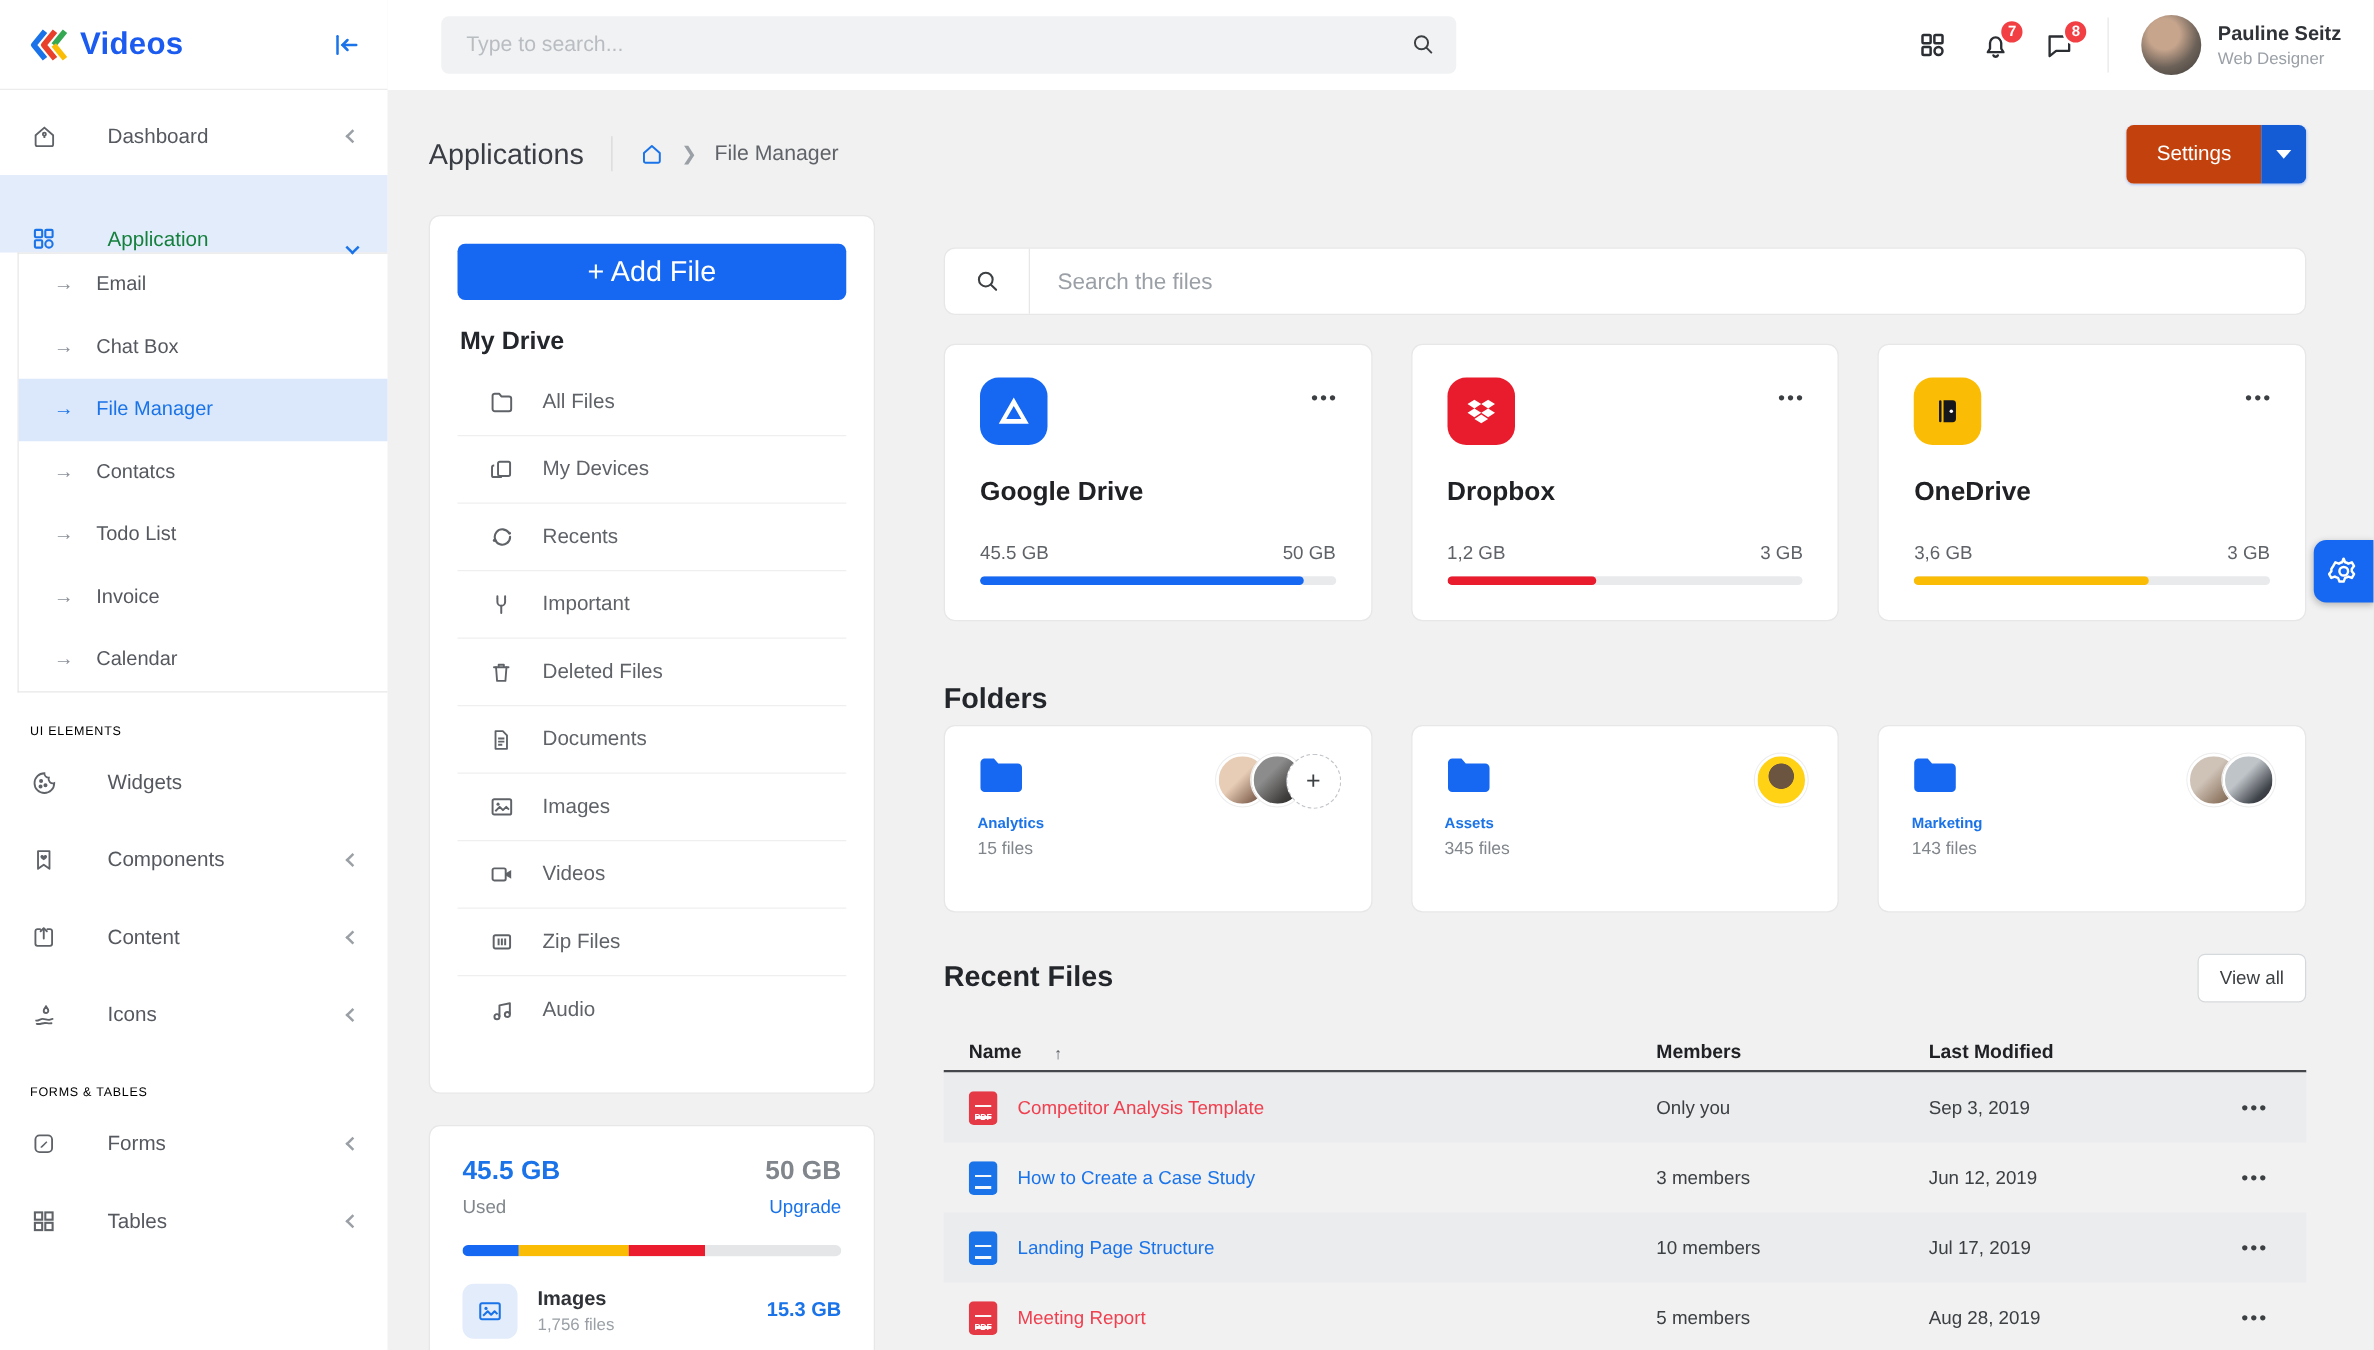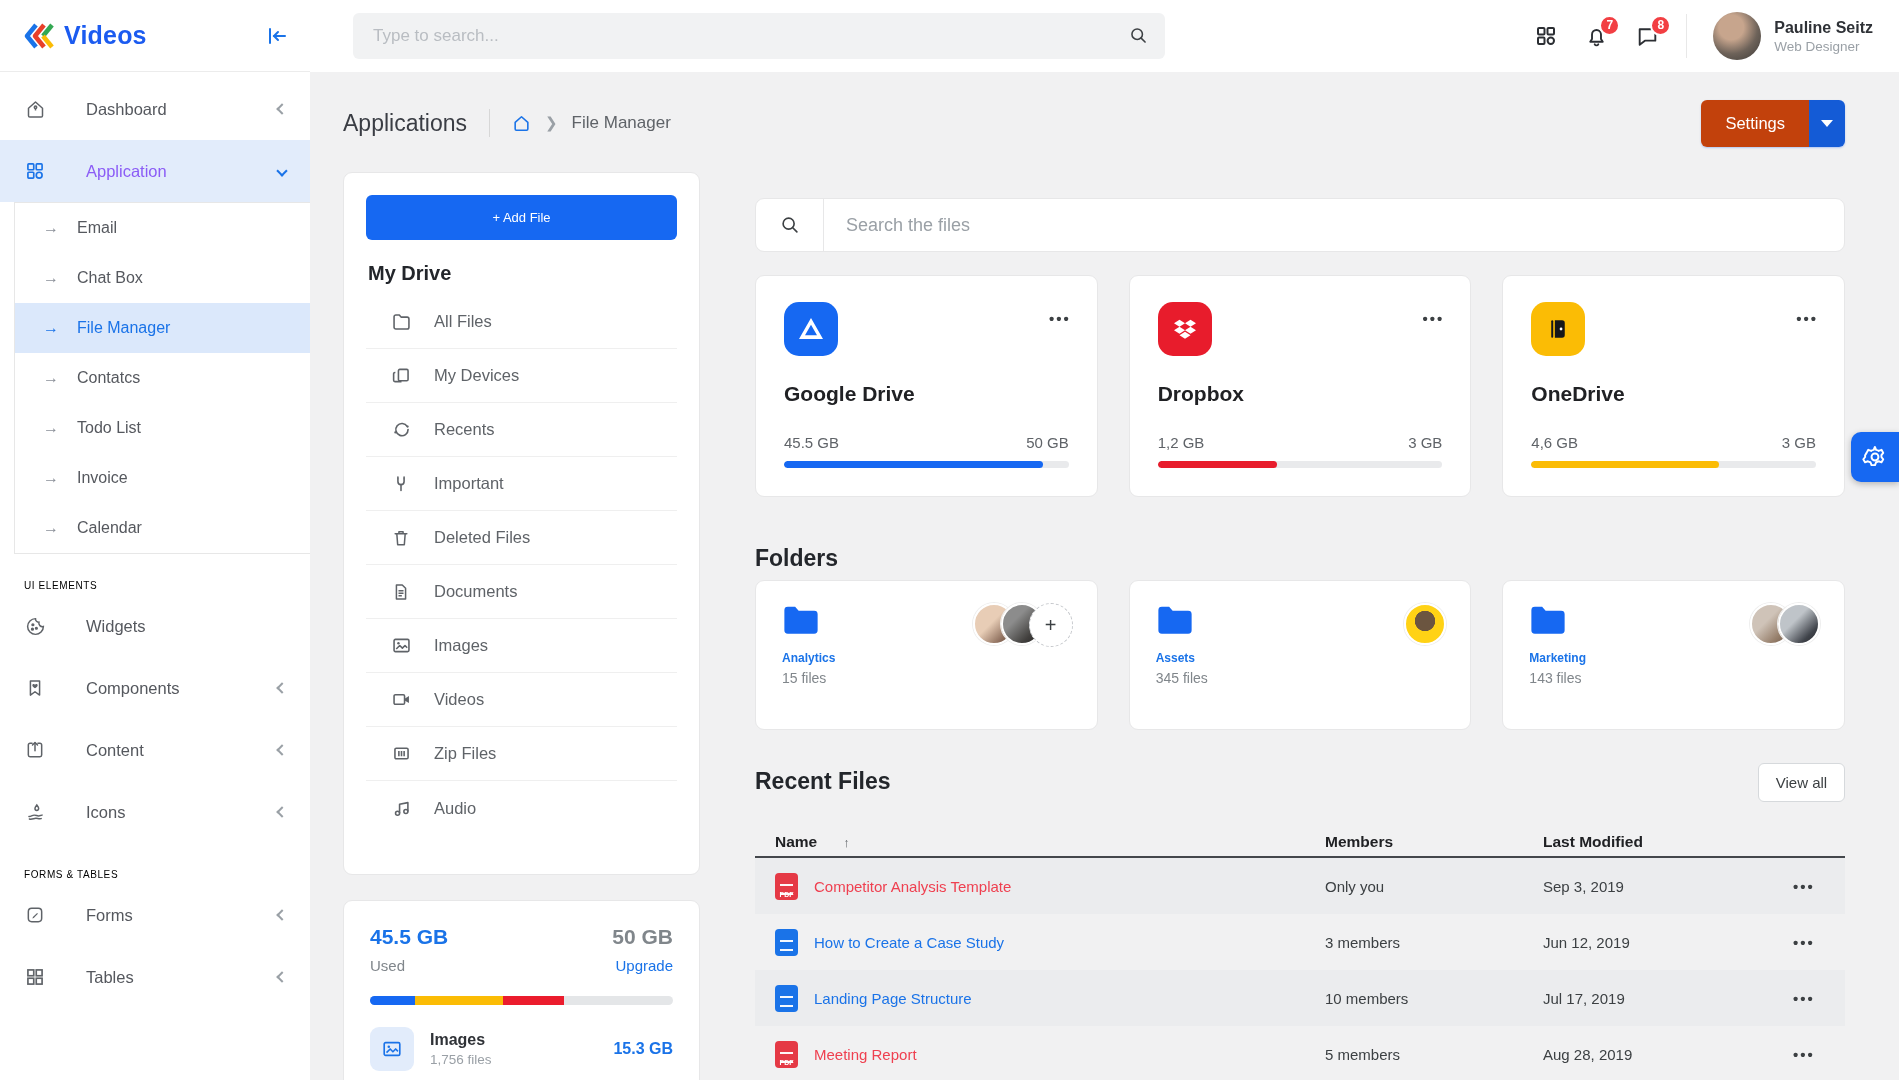--- a/index.html
+++ b/index.html
@@ -10,21 +10,21 @@
   
   .sidebar{position:absolute;left:0;top:0;width:310px;height:1080px;background:#fff;z-index:5;}
   .side-head{height:72px;display:flex;align-items:center;padding:0 22px 0 24px;border-bottom:1px solid #ececec;}
   .logo{display:flex;align-items:center;gap:10px;flex:1;}
   .logo-text{font-size:25px;font-weight:bold;color:#1b5bf0;letter-spacing:.2px;}
   .collapse-btn{color:#1a73e8;cursor:pointer;display:flex;align-items:center;}
   .side-nav{padding-top:6px;}
   .mi{height:62px;display:flex;align-items:center;padding:0 24px;color:#55585e;font-size:16.5px;cursor:pointer;}
   .mi .mi-ic{width:22px;height:22px;margin-right:20px;display:flex;align-items:center;justify-content:center;color:#5f6368;}
   .mi .mi-label{flex:1;margin-left:20px;}
-  .mi.active{background:#e2ecfb;color:#8b5cf6;}
+  .mi.active{background:#e2ecfb;color:#15803d;align-items:flex-end;}
   .mi.active .mi-ic{color:#1a73e8;}
   .chev{width:8px;height:8px;border-right:2px solid #9aa0a6;border-bottom:2px solid #9aa0a6;display:inline-block;}
   .chev.left{transform:rotate(135deg);}
   .chev.down{transform:rotate(45deg);border-color:#1a73e8;}
   .submenu{margin-left:14px;border-left:1px solid #e7e7e7;border-bottom:1px solid #e7e7e7;border-top:1px solid #e7e7e7;}
   .smi{height:50px;display:flex;align-items:center;padding:0 24px 0 28px;font-size:16px;color:#55585e;cursor:pointer;}
   .smi .arrow{color:#8a8f98;margin-right:18px;font-size:16px;}
   .smi.active{background:#dbe8fb;color:#1a73e8;}
   .smi.active .arrow{color:#1a73e8;}
   .section-label{margin:26px 0 4px 24px;font-size:10px;letter-spacing:.6px;color:#000000;}
@@ -57,21 +57,21 @@
   .settings-btn{margin-left:auto;height:47px;display:flex;border-radius:6px;overflow:hidden;cursor:pointer;box-shadow:0 1px 2px rgba(26,95,240,.3);}
   .settings-main{background:#c2410c;color:#fff;font-size:16.5px;display:flex;align-items:center;padding:0 24px;}
   .settings-caret{background:#145bd6;width:36px;display:flex;align-items:center;justify-content:center;}
   .caret-down{width:0;height:0;border-left:6px solid transparent;border-right:6px solid transparent;border-top:7px solid #fff;}
 
   .card{background:#fff;border:1px solid #e7e7e8;border-radius:9px;}
 
   
   .file-panel{position:absolute;left:343px;top:172px;width:357px;height:703px;padding:22px;}
   .add-file-btn{width:100%;height:45px;background:#1668f2;color:#fff;border:none;border-radius:6px;
-        font-size:13px;font-weight:500;cursor:pointer;font-family:"Liberation Sans",sans-serif;}
+        font-size:23px;font-weight:500;cursor:pointer;font-family:"Liberation Sans",sans-serif;}
   .drive-title{font-size:20px;font-weight:bold;color:#23262b;margin:22px 0 10px 2px;}
   .drive-list{}
   .dli{height:54px;display:flex;align-items:center;padding-left:24px;border-bottom:1px solid #efefef;
        font-size:16.5px;color:#5f6368;cursor:pointer;}
   .dli:last-child{border-bottom:none;}
   .dli .dli-ic{width:22px;height:22px;margin-right:22px;color:#5f6368;display:flex;align-items:center;justify-content:center;}
 
   
   .storage-card{position:absolute;left:343px;top:900px;width:357px;height:220px;padding:24px 26px;}
   .st-row{display:flex;justify-content:space-between;align-items:baseline;}
@@ -549,21 +549,21 @@
       <span class="cloud-ic" style="background: rgb(251, 188, 5);">
         <svg width="28" height="28" viewBox="0 0 24 24">
           <rect x="6.2" y="4.5" width="1.7" height="15" rx=".85" fill="#15171a"></rect>
           <path d="M9.3 4.5h6.2a2.3 2.3 0 0 1 2.3 2.3v10.4a2.3 2.3 0 0 1-2.3 2.3H9.3z" fill="#15171a"></path>
           <circle cx="14.6" cy="12" r="1.2" fill="#fff"></circle>
         </svg>
       </span>
       <span class="cloud-dots dots">•••</span>
       <div class="cloud-name">OneDrive</div>
       <div class="cloud-sizes">
-        <span>4,6 GB</span>
+        <span>3,6 GB</span>
         <span>3 GB</span>
       </div>
       <div class="cloud-bar">
         <div class="cloud-fill" style="width: 66%; background: rgb(251, 188, 5);"></div>
       </div>
     </div>
   </div>
 
   <h2 class="folders-title">Folders</h2>
   <div class="folder-row">

